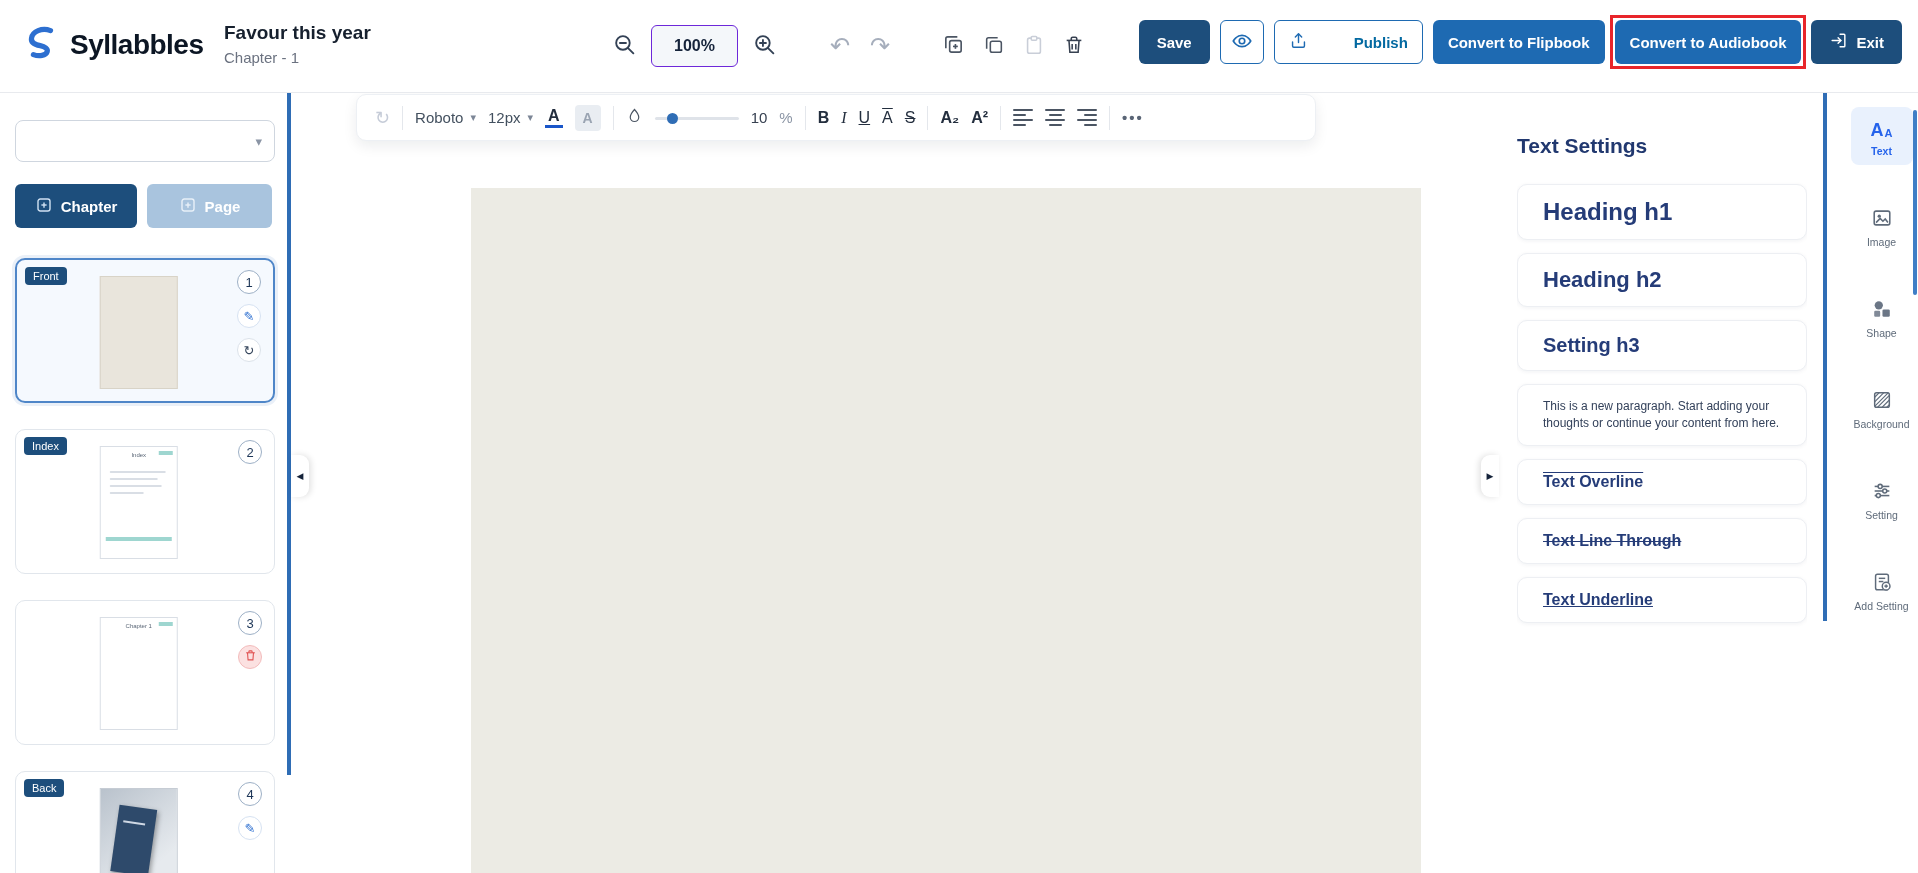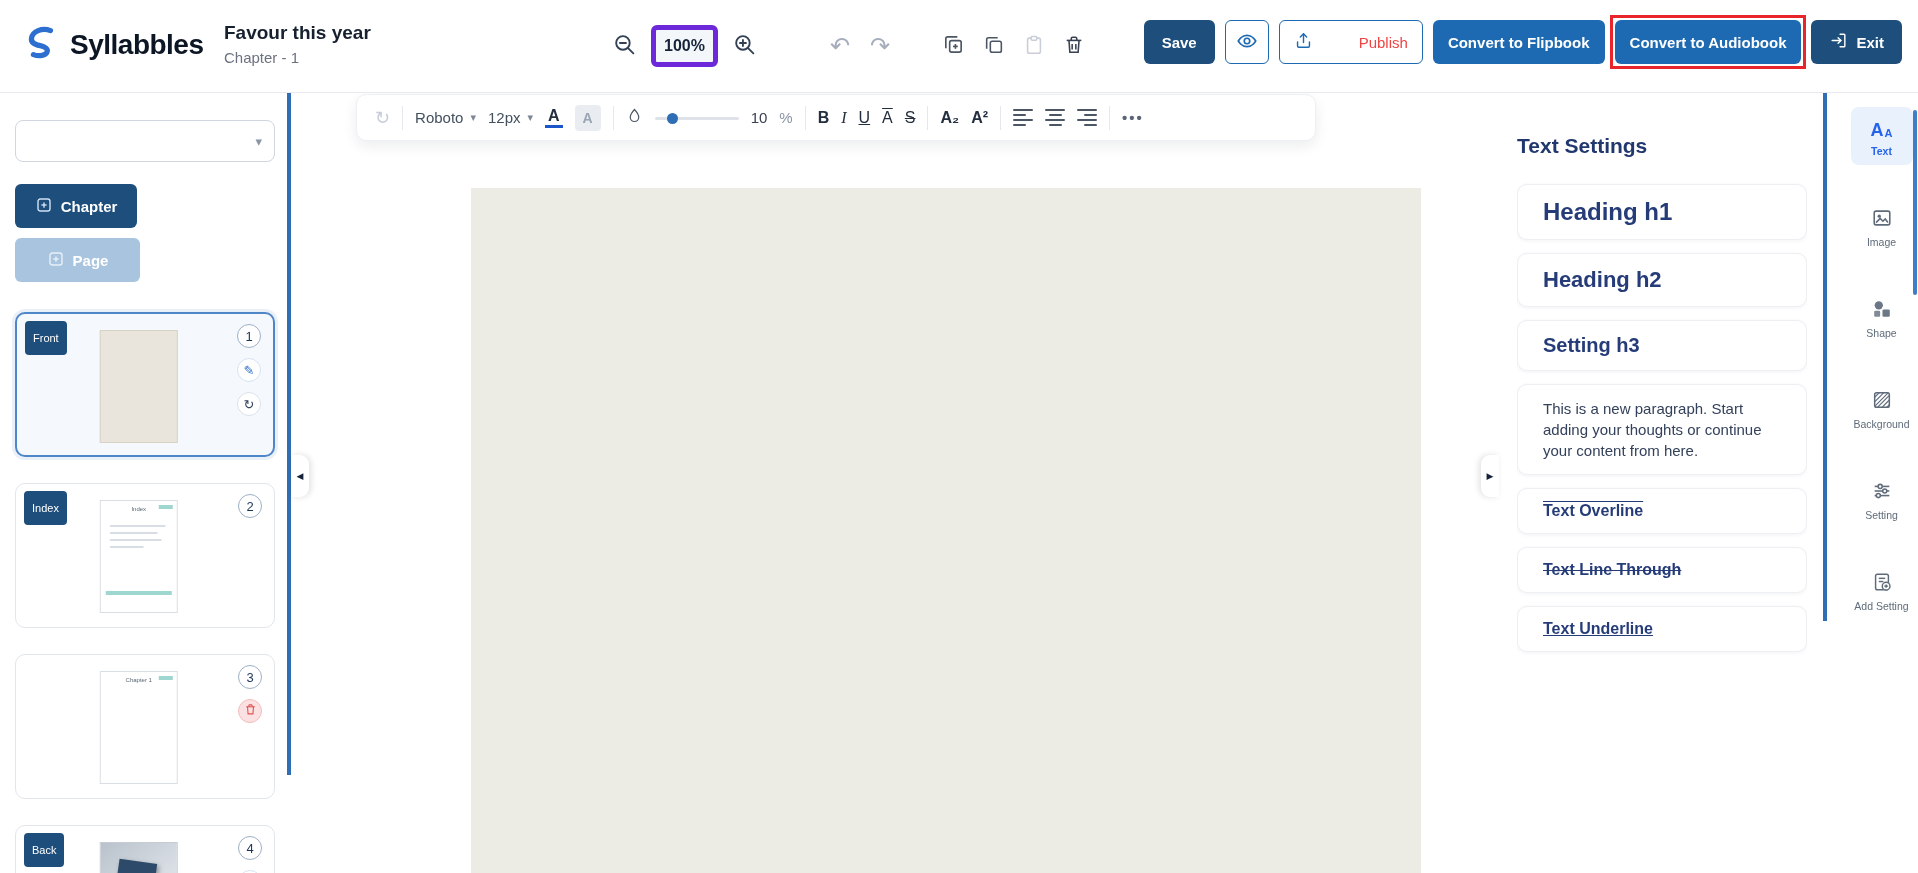--- a/index.html
+++ b/index.html
@@ -8,46 +8,46 @@
   .app{position:relative;width:1918px;height:873px;overflow:hidden;background:#fff;}
 
   
   .header{position:absolute;left:0;top:0;right:0;height:93px;background:#fff;border-bottom:1px solid #e8eaee;z-index:40;}
   .logo{position:absolute;left:22px;top:24px;display:flex;align-items:center;gap:10px;}
   .brand-name{font-size:28px;font-weight:800;color:#0c1624;letter-spacing:-0.5px;}
   .doc-info{position:absolute;left:224px;top:22px;}
   .doc-title{font-size:19px;font-weight:700;color:#16202e;}
   .doc-subtitle{font-size:15px;color:#6b7280;margin-top:5px;}
   .zoom-group{position:absolute;left:612px;top:24px;display:flex;align-items:center;gap:14px;height:44px;}
-  .zoom-value{min-width:64px;height:42px;border:5px solid #6d28d9;border-radius:6px;background:#f4f7fa;display:flex;align-items:center;justify-content:center;font-size:16px;font-weight:700;color:#15233a;padding:0 8px;}
+  .zoom-value{min-width:64px;height:42px;border:1px solid #6d28d9;border-radius:6px;background:#f4f7fa;display:flex;align-items:center;justify-content:center;font-size:16px;font-weight:700;color:#15233a;padding:0 22px;}
   .history-group{position:absolute;left:830px;top:24px;display:flex;gap:20px;height:44px;align-items:center;}
   .hist-btn{font-size:24px;color:#a6aebc;line-height:1;}
   .clip-group{position:absolute;left:942px;top:24px;display:flex;gap:18px;height:44px;align-items:center;}
   .icon-btn{display:flex;align-items:center;justify-content:center;}
   .header-actions{position:absolute;right:16px;top:24px;display:flex;gap:10px;height:36px;align-items:center;}
   .btn{height:44px;border-radius:6px;font-size:15px;display:flex;align-items:center;justify-content:center;gap:8px;white-space:nowrap;}
   .btn-navy{background:#1d4e7c;color:#fff;padding:0 18px;font-weight:600;}
   .btn-blue{background:#1e6ab2;color:#fff;padding:0 15px;font-weight:600;}
-  .btn-outline{background:#fff;border:1px solid #1e6ab2;color:#ef4444;padding:0 14px;font-weight:400;gap:46px;}
+  .btn-outline{background:#fff;border:1px solid #1e6ab2;color:#0369a1;padding:0 14px;font-weight:700;gap:46px;}
   .btn-icon-only{width:44px;padding:0;}
   .audio-wrap{position:relative;display:flex;}
   .annotation-box{position:absolute;inset:-5px;border:3px solid #e8252a;pointer-events:none;}
 
   
   .sidebar{position:absolute;left:0;top:93px;width:290px;bottom:0;background:#fff;padding:0 15px;overflow:hidden;}
   .chapter-select{margin-top:27px;height:42px;border:1px solid #cfd6df;border-radius:8px;position:relative;background:#fff;}
   .chapter-select .chev{position:absolute;right:12px;top:50%;transform:translateY(-50%);color:#8b95a5;font-size:13px;}
-  .side-btn-row{margin-top:22px;display:flex;gap:10px;flex-direction:column;}
+  .side-btn-row{margin-top:22px;display:flex;gap:10px;}
   .side-btn{height:44px;border-radius:6px;color:#fff;font-size:15px;font-weight:600;display:flex;align-items:center;justify-content:center;gap:8px;}
   .side-btn.chapter{width:122px;background:#1d4e7c;}
   .side-btn.page{width:125px;background:#a9c4de;}
   .thumbs{margin-top:30px;display:flex;flex-direction:column;gap:26px;}
   .thumb-card{position:relative;height:145px;background:#fff;border:1px solid #e1e6ec;border-radius:10px;}
   .thumb-card.selected{border:2px solid #4f86c8;background:#f5f9fe;box-shadow:0 0 0 3px rgba(79,134,200,0.12);}
-  .thumb-badge{position:absolute;left:8px;top:7px;background:#1d4e7c;color:#fff;font-size:11px;padding:11px 8px;border-radius:4px;z-index:2;}
+  .thumb-badge{position:absolute;left:8px;top:7px;background:#1d4e7c;color:#fff;font-size:11px;padding:3px 8px;border-radius:4px;z-index:2;}
   .mini-page{position:absolute;left:50%;top:16px;transform:translateX(-58%);width:78px;height:113px;background:#fff;border:1px solid #d9dee5;overflow:hidden;}
   .mini-page.beige{background:#e9e5dc;border-color:#d8d3c7;}
   .mini-title{position:absolute;top:5px;left:0;right:0;text-align:center;font-size:6px;color:#5a6676;}
   .mini-lines span{position:absolute;left:9px;height:2px;background:#d9dee5;border-radius:1px;}
   .mini-lines span:nth-child(1){top:24px;width:56px;}
   .mini-lines span:nth-child(2){top:31px;width:48px;}
   .mini-lines span:nth-child(3){top:38px;width:52px;}
   .mini-lines span:nth-child(4){top:45px;width:34px;}
   .teal-bar-bottom{position:absolute;left:5px;right:5px;bottom:17px;height:4px;background:#9ed6d0;}
   .teal-corner{position:absolute;right:4px;top:4px;width:14px;height:4px;background:#9ed6d0;}
@@ -95,21 +95,21 @@
   
   .text-settings{position:absolute;left:1517px;top:93px;width:290px;bottom:0;overflow:hidden;}
   .ts-title{margin-top:41px;font-size:21px;font-weight:700;color:#21386f;}
   .ts-cards{margin-top:26px;display:flex;flex-direction:column;gap:13px;}
   .ts-card{background:#fff;border:1px solid #edeff3;border-radius:10px;box-shadow:0 1px 4px rgba(20,30,60,0.06);padding:13px 25px;text-align:left;}
   .ts-h1{font-size:24px;font-weight:700;color:#253c78;}
   .ts-h2{font-size:22px;font-weight:700;color:#253c78;}
   .ts-h3{font-size:20px;font-weight:700;color:#253c78;}
   .ts-h4{font-size:18px;font-weight:700;color:#253c78;}
   .ts-h5{font-size:16px;font-weight:700;color:#253c78;}
-  .ts-para{font-size:15px;color:#33415a;line-height:1.4;font-weight:400;display:block;}
+  .ts-para{font-size:12px;color:#33415a;line-height:1.4;font-weight:400;display:block;}
   .ts-deco{font-size:16px;font-weight:700;color:#253c78;}
   .ts-deco.over{text-decoration:overline;}
   .ts-deco.under{text-decoration:underline;}
   .ts-deco.strike{text-decoration:line-through;}
   .panel-accent{position:absolute;left:1823px;top:93px;width:4px;height:528px;background:#2f6db5;}
   .collapse-right{position:absolute;left:1481px;top:455px;width:18px;height:42px;background:#fff;border-radius:9px 0 0 9px;box-shadow:-2px 0 6px rgba(0,0,0,0.12);display:flex;align-items:center;justify-content:center;font-size:9px;color:#15233a;z-index:35;}
 
   
   .rail{position:absolute;left:1845px;top:93px;right:0;bottom:0;background:#fff;display:flex;flex-direction:column;align-items:center;padding-top:14px;gap:33px;}
   .rail-item{width:62px;display:flex;flex-direction:column;align-items:center;gap:6px;padding:8px 0;border-radius:8px;color:#5f6b7a;}

